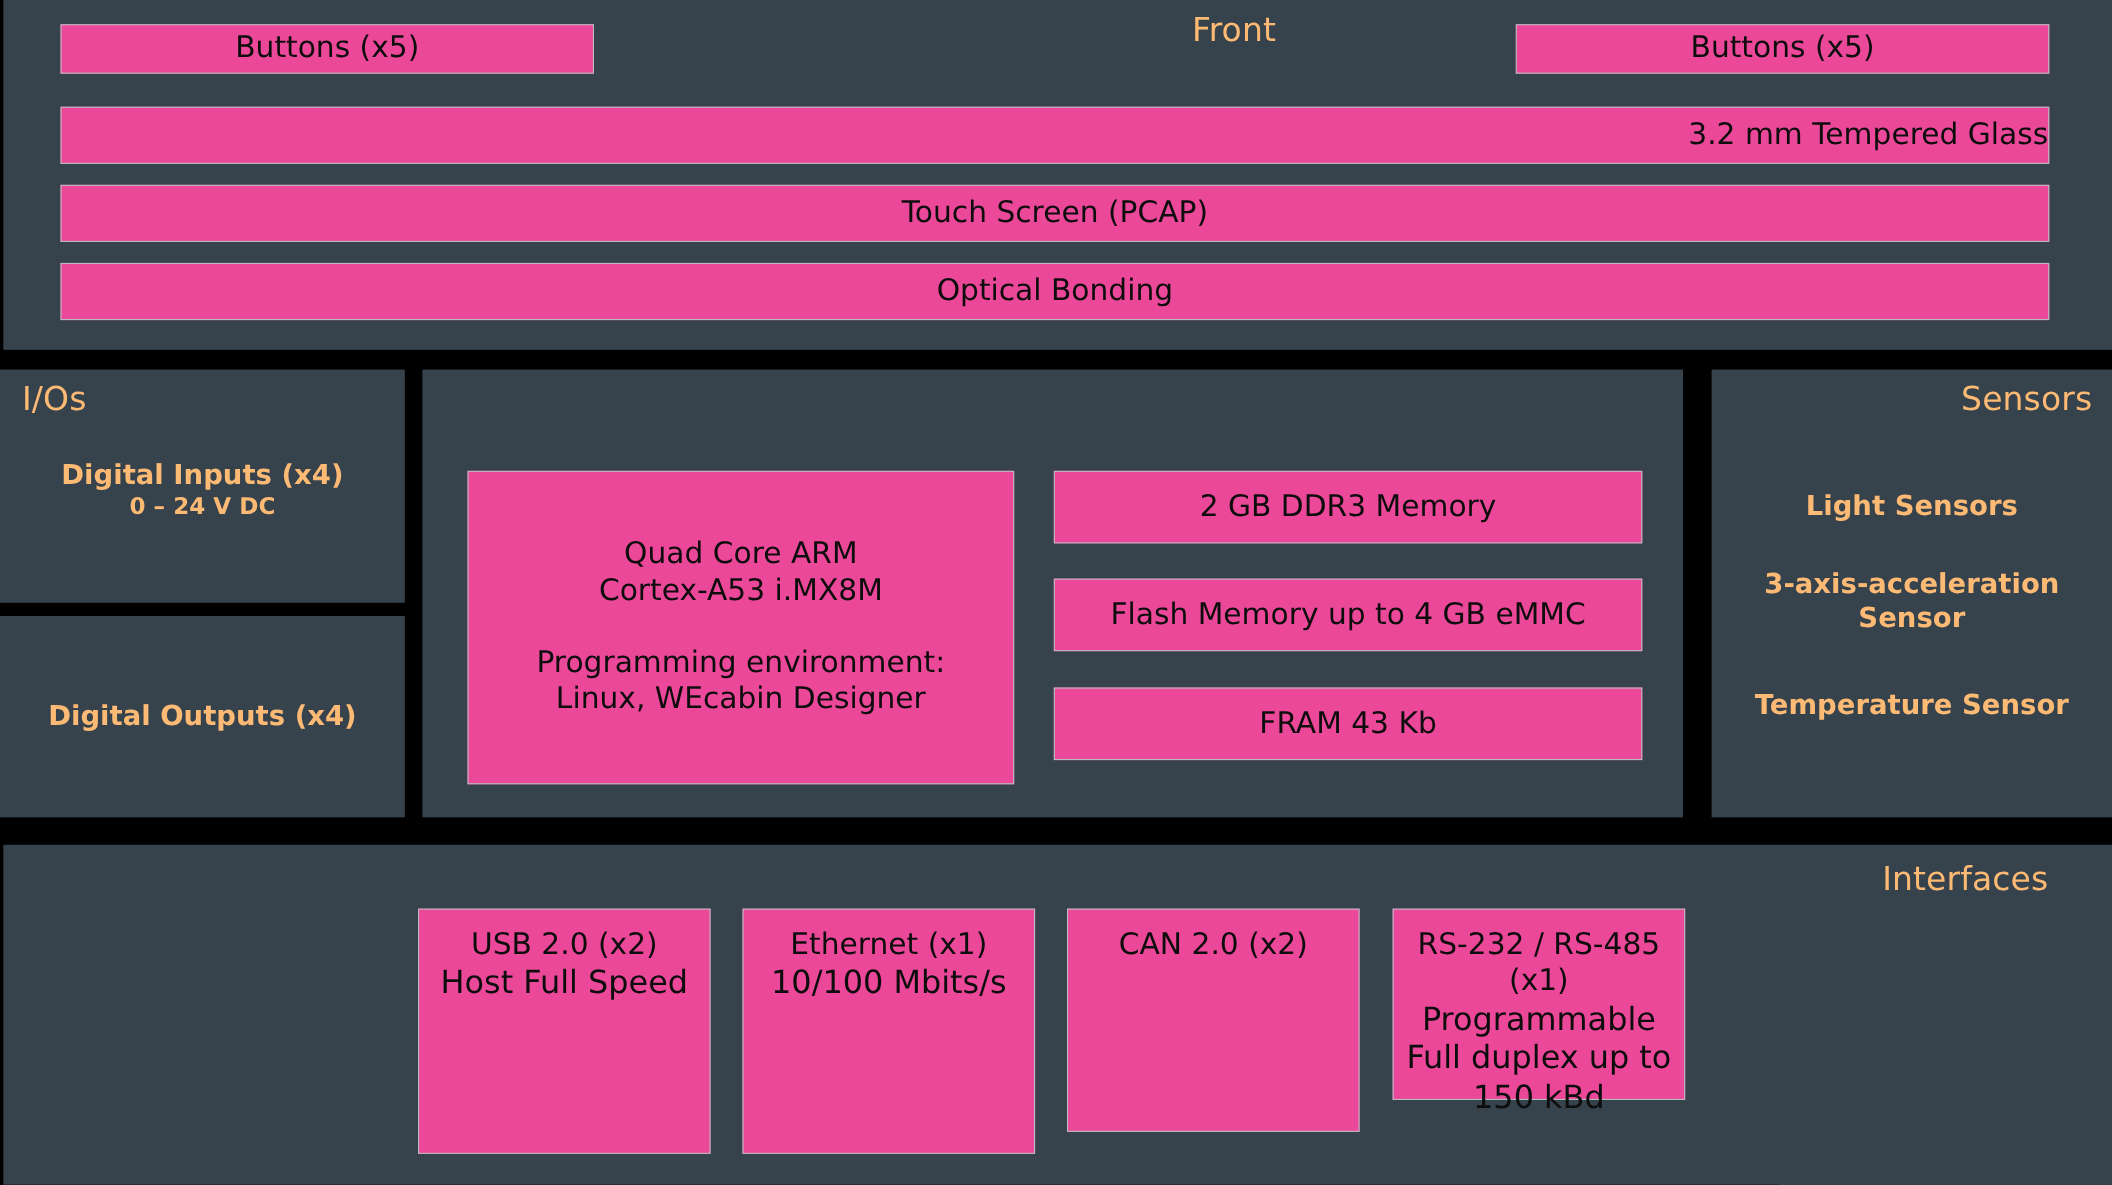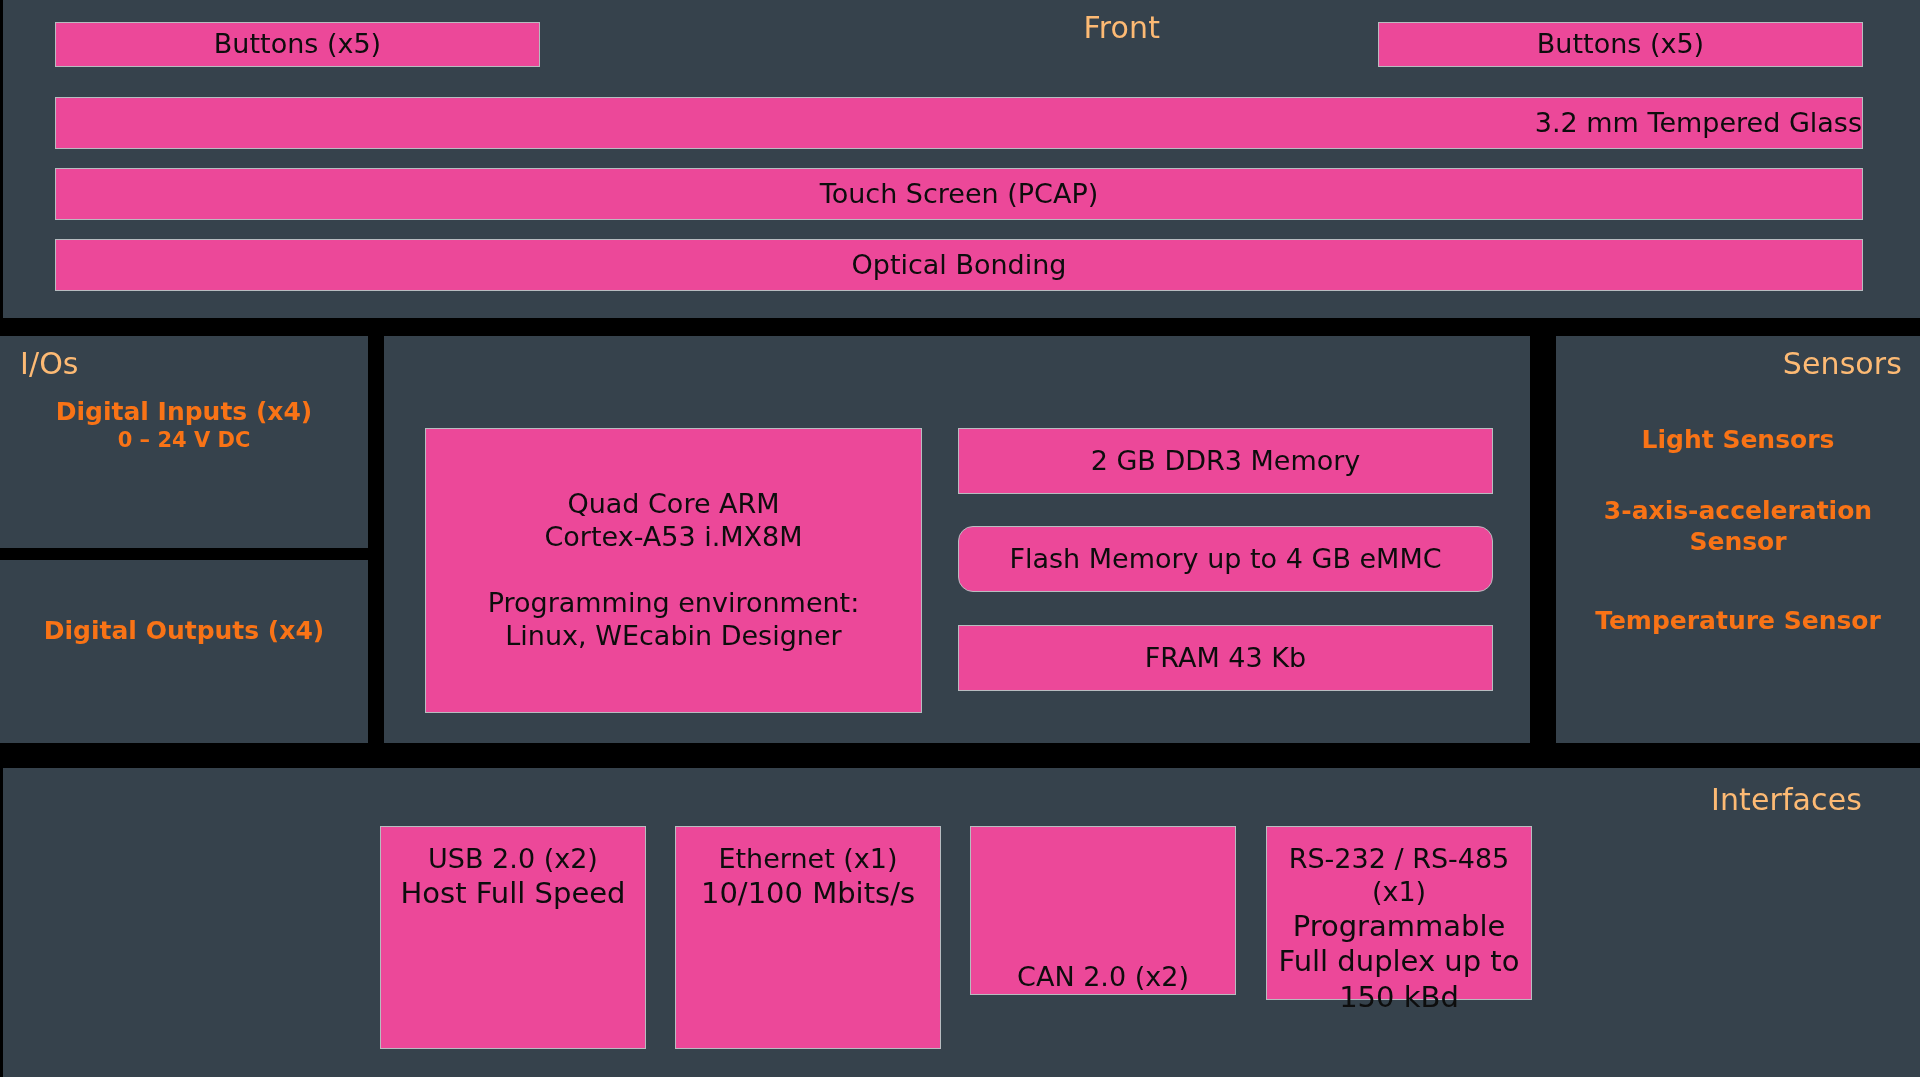--- a/index.html
+++ b/index.html
@@ -56,23 +56,24 @@
     font-size: 27px;
     font-weight: 400;
   }
   .wbox .sub {
     font-size: 29px;
     font-weight: 400;
   }
 
   .dbox {
     position: absolute;
-    color: #f97316;
+    color: #fdba74;
     text-align: center;
     line-height: 1.25;
+    margin-top: 20px;
   }
   .dbox .ttl { font-size: 25px; font-weight: 600; }
   .dbox .sub { font-size: 21px; font-weight: 600; }
 
   
   #front-panel {
     left: 3px; top: 0px; width: 1917px; height: 318px;
   }
   #front-title { right: 760px; top: 10px; }
 
@@ -89,38 +90,38 @@
   #io-inputs-panel  { left: 0px; top: 336px; width: 368px; height: 212px; }
   #io-title { left: 20px; top: 10px; }
   #io-outputs-panel { left: 0px; top: 560px; width: 368px; height: 183px; }
 
   #center-panel { left: 384px; top: 336px; width: 1146px; height: 407px; }
   #sensors-panel { left: 1556px; top: 336px; width: 364px; height: 407px; }
   #sensors-title { right: 18px; top: 10px; }
 
   #cpu-box { left: 425px; top: 428px; width: 497px; height: 285px; }
   #mem1 { left: 958px; top: 428px; width: 535px; height: 66px; }
-  #mem2 { left: 958px; top: 526px; width: 535px; height: 66px; border-radius: 15px; }
+  #mem2 { left: 958px; top: 526px; width: 535px; height: 66px; }
   #mem3 { left: 958px; top: 625px; width: 535px; height: 66px; }
 
   #io-in-text  { left: 0px; top: 60px; width: 368px; }
   #io-out-text { left: 0px; top: 55px; width: 368px; }
 
   #sensor-1 { left: 1556px; top: 424px; width: 364px; }
   #sensor-2 { left: 1556px; top: 495px; width: 364px; }
   #sensor-3 { left: 1556px; top: 605px; width: 364px; }
   .sensor-line { font-size: 25px; font-weight: 600; }
 
   
   #interfaces-panel { left: 3px; top: 768px; width: 1917px; height: 309px; }
   #interfaces-title { right: 58px; top: 14px; }
 
   #if-usb  { left: 380px; top: 826px; width: 266px; height: 223px; }
   #if-eth  { left: 675px; top: 826px; width: 266px; height: 223px; }
-  #if-can  { left: 970px; top: 826px; width: 266px; height: 169px; justify-content: flex-end; }
+  #if-can  { left: 970px; top: 826px; width: 266px; height: 203px; }
   #if-rs   { left: 1266px; top: 826px; width: 266px; height: 174px; }
 
   .wbox .pad-top { padding-top: 16px; }
 </style>
 </head>
 <body>
 
 <div class="diagram">
 
   <div class="panel" id="front-panel"></div>

